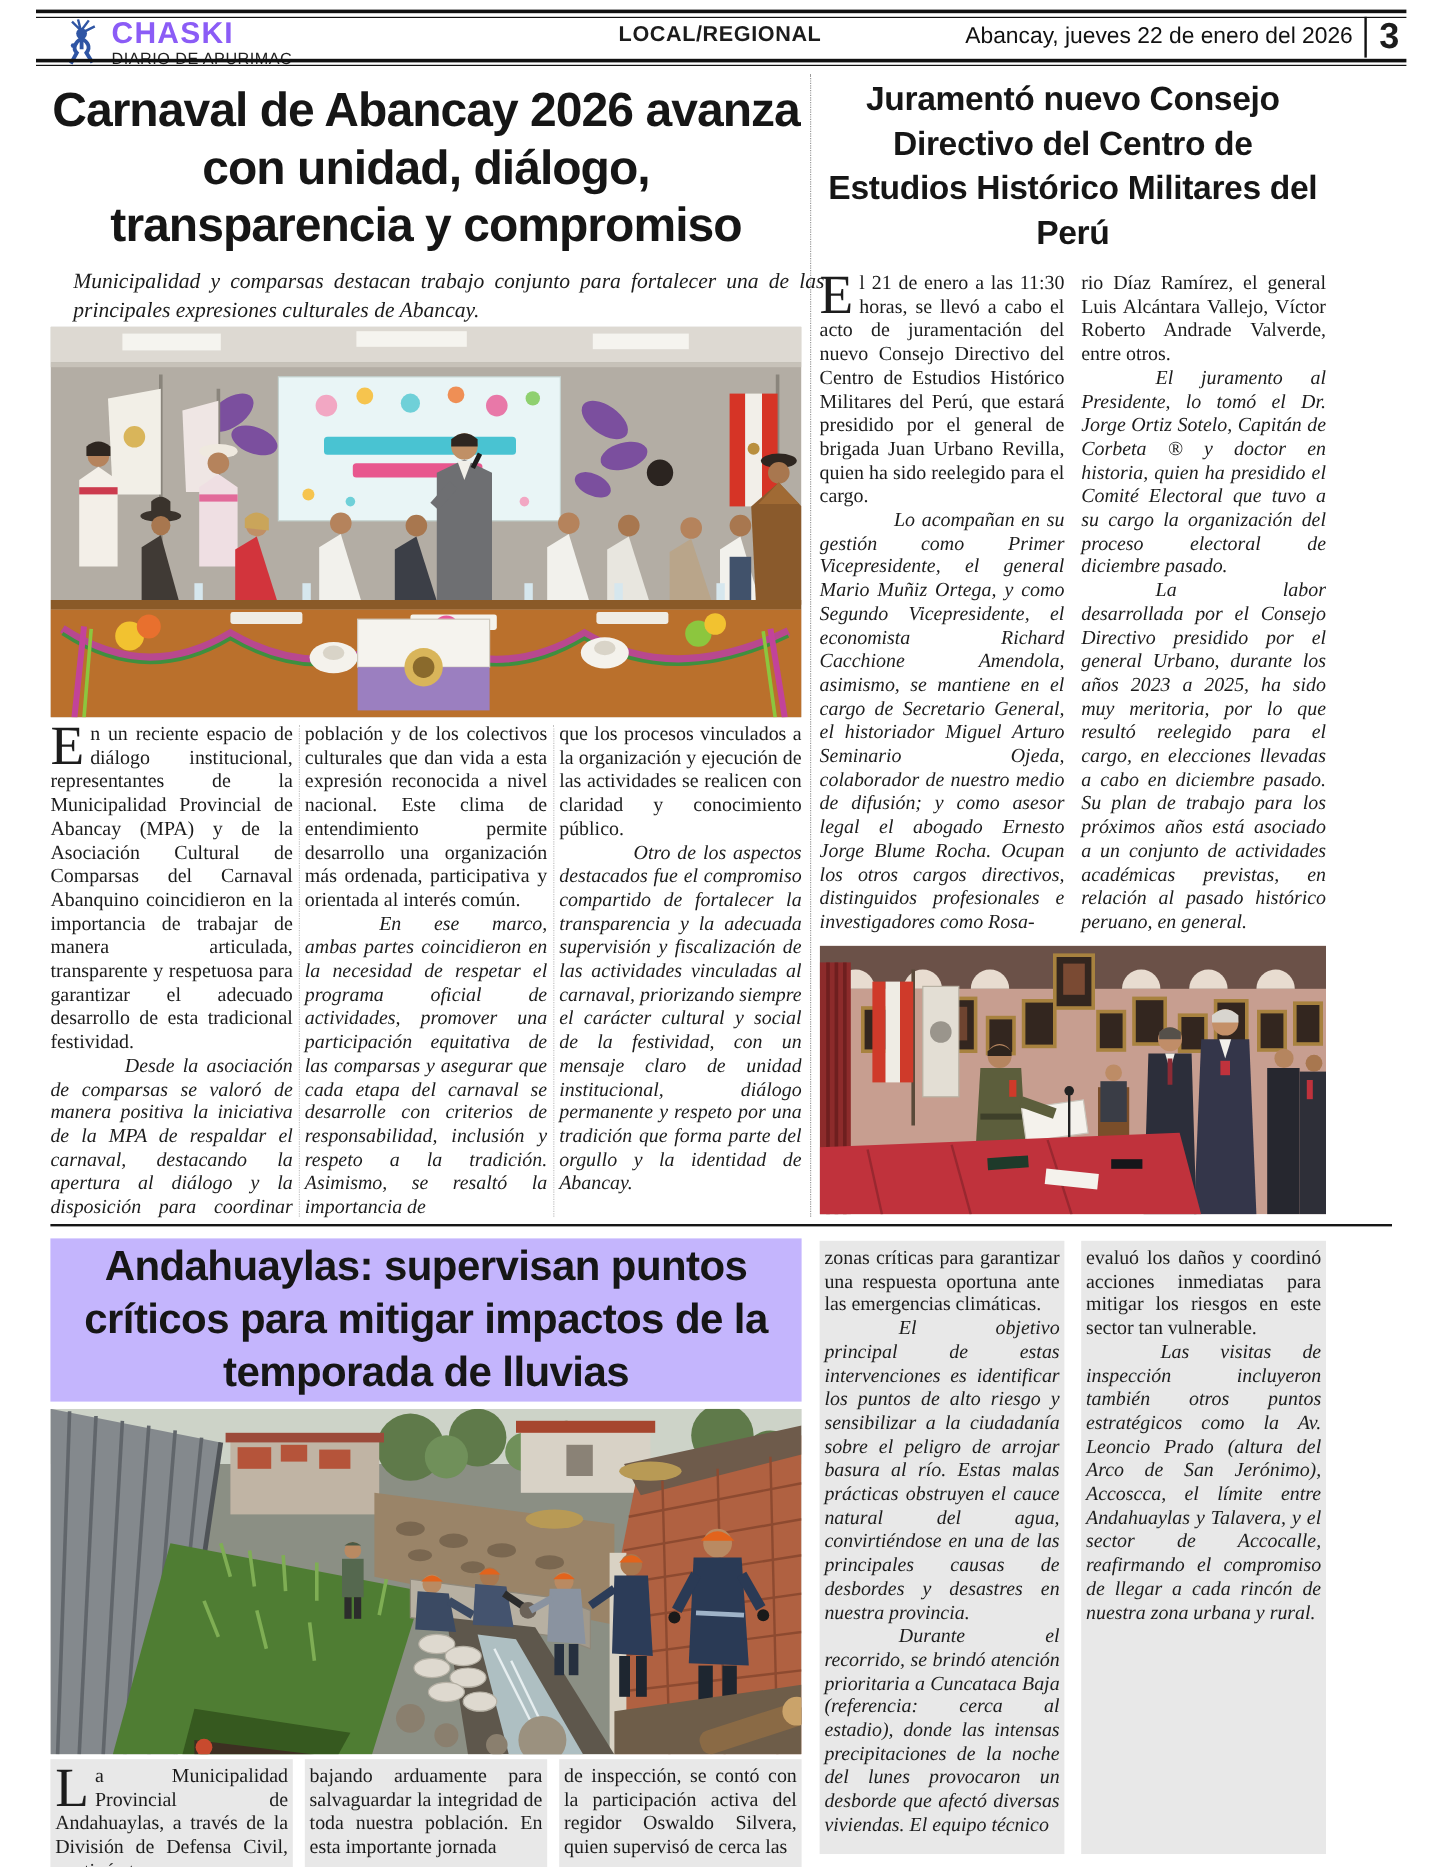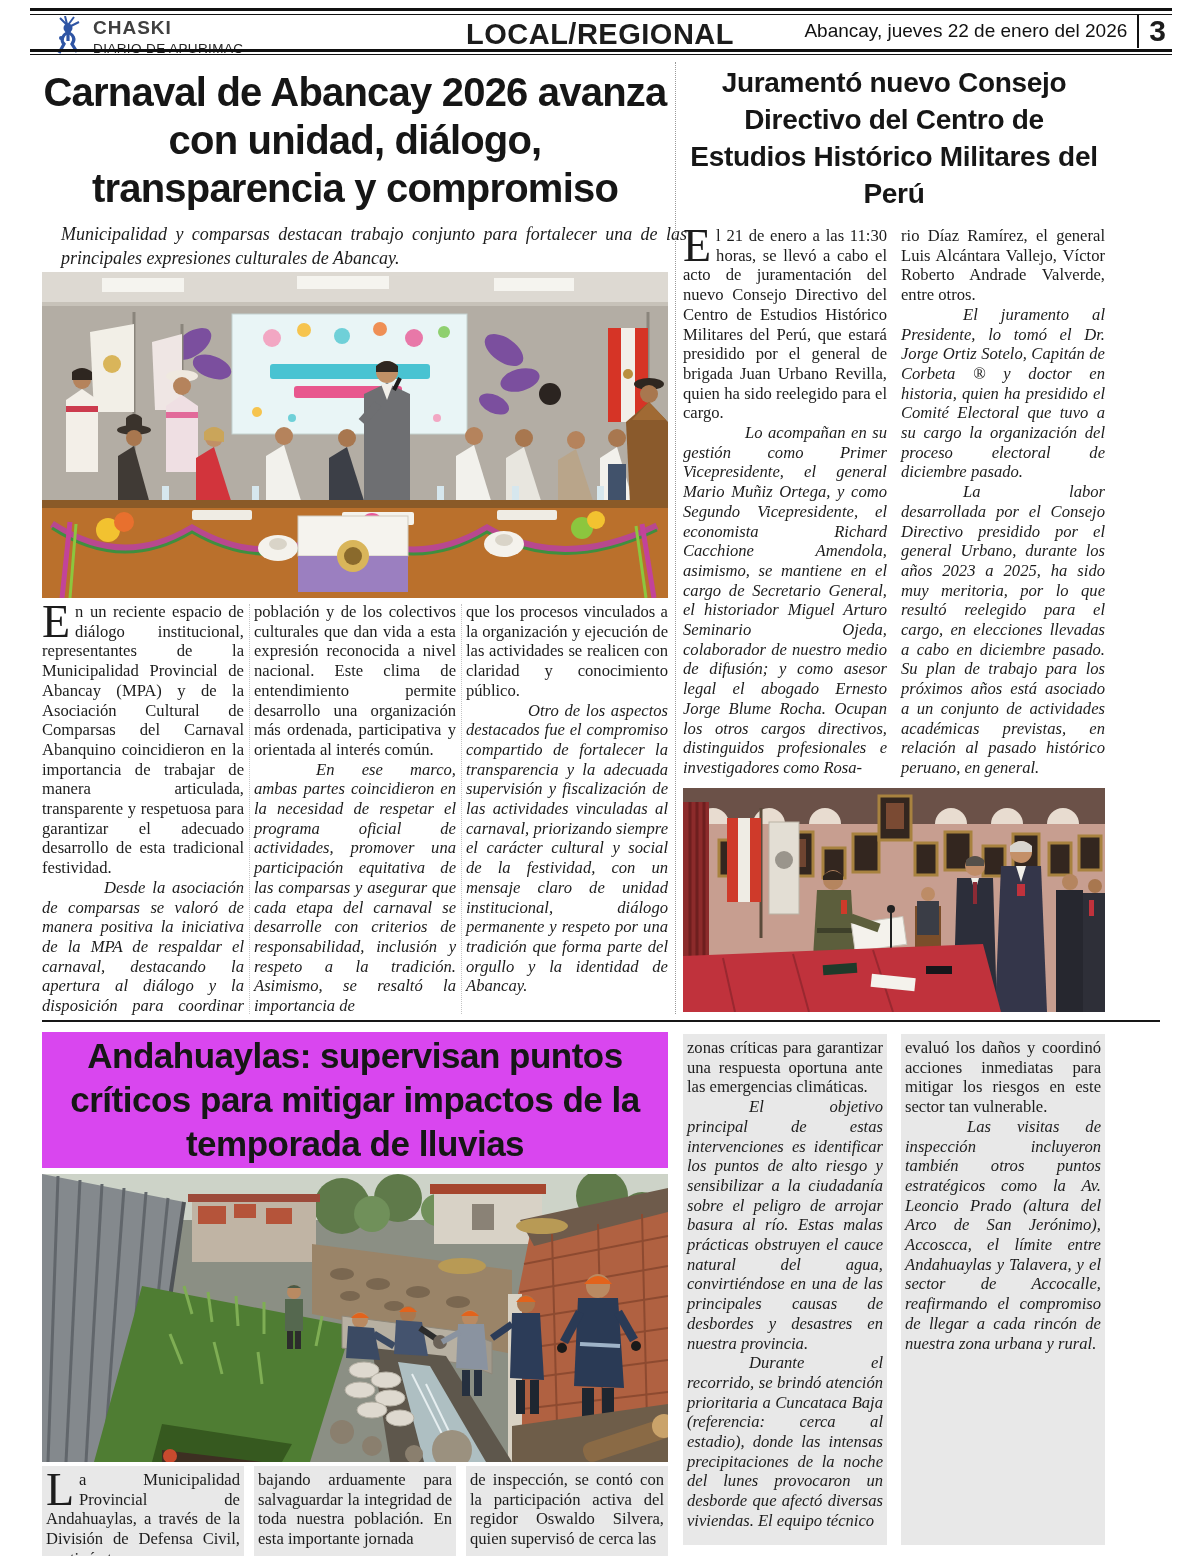--- a/index.html
+++ b/index.html
@@ -4,35 +4,35 @@
 <style>
   * { margin:0; padding:0; box-sizing:border-box; }
   html,body { width:1200px; height:1556px; }
   body { position:relative; background:#ffffff; color:#1c1c1c; overflow:hidden;
          font-family:"Liberation Serif", serif; }
   .abs { position:absolute; }
 
   
   .rule { position:absolute; left:30px; right:28px; background:#111; }
   .mast-left { position:absolute; left:52px; top:15px; display:flex; align-items:center; gap:7px; }
-  .brand { font-family:"Liberation Sans",sans-serif; font-weight:bold; font-size:19px; letter-spacing:1px; color:#404040; line-height:26px;}
+  .brand { font-family:"Liberation Sans",sans-serif; font-weight:bold; font-size:25px; letter-spacing:1px; color:#8b5cf6; line-height:26px;}
   .tagline { font-family:"Liberation Sans",sans-serif; font-size:13.5px; color:#222; letter-spacing:.4px; }
   .section-title { position:absolute; left:0; right:0; top:18px; text-align:center;
-         font-family:"Liberation Sans",sans-serif; font-weight:bold; font-size:29px; letter-spacing:.5px; }
+         font-family:"Liberation Sans",sans-serif; font-weight:bold; font-size:18px; letter-spacing:.5px; }
   .mast-right { position:absolute; right:34px; top:14px; display:flex; align-items:center; gap:10px; height:34px; }
   .mast-date { font-family:"Liberation Sans",sans-serif; font-size:19px; color:#111; }
   .pagebar { width:2px; height:34px; background:#111; }
   .pagenum { font-family:"Liberation Sans",sans-serif; font-weight:bold; font-size:30px; }
 
   
   .headline { font-family:"Liberation Sans",sans-serif; font-weight:bold; color:#161616; text-align:center; }
   .h-carnaval { left:42px; top:68px; width:626px; font-size:40px; line-height:48px; letter-spacing:-.8px;}
   .h-consejo  { left:683px; top:64px; width:422px; font-size:28px; line-height:37px; letter-spacing:-.3px;}
   .h-anda     { left:42px; top:1032px; width:626px; height:136px; font-size:35px; line-height:44px;
-                background:#d946ef; padding-top:2px; letter-spacing:-.5px;}
+                background:#c4b5fd; padding-top:2px; letter-spacing:-.5px;}
   .standfirst { left:42px; top:222px; width:626px; font-style:italic; font-weight:normal;
                 font-size:18px; line-height:24px; text-align:justify;margin-left:19px; }
 
   .bodytext p { font-size:16.6px; line-height:19.7px; text-align:justify; }
   .bodytext p.ind { text-indent:62px;font-style:italic; }
   .dropcap { float:left; font-size:46px; line-height:37px; padding:1px 5px 0 0; }
 
   .col { position:absolute; top:0; width:202px; }
   .colsep { position:absolute; top:2px; bottom:2px; width:0; border-left:1px dotted #c4c4c4; }
 

